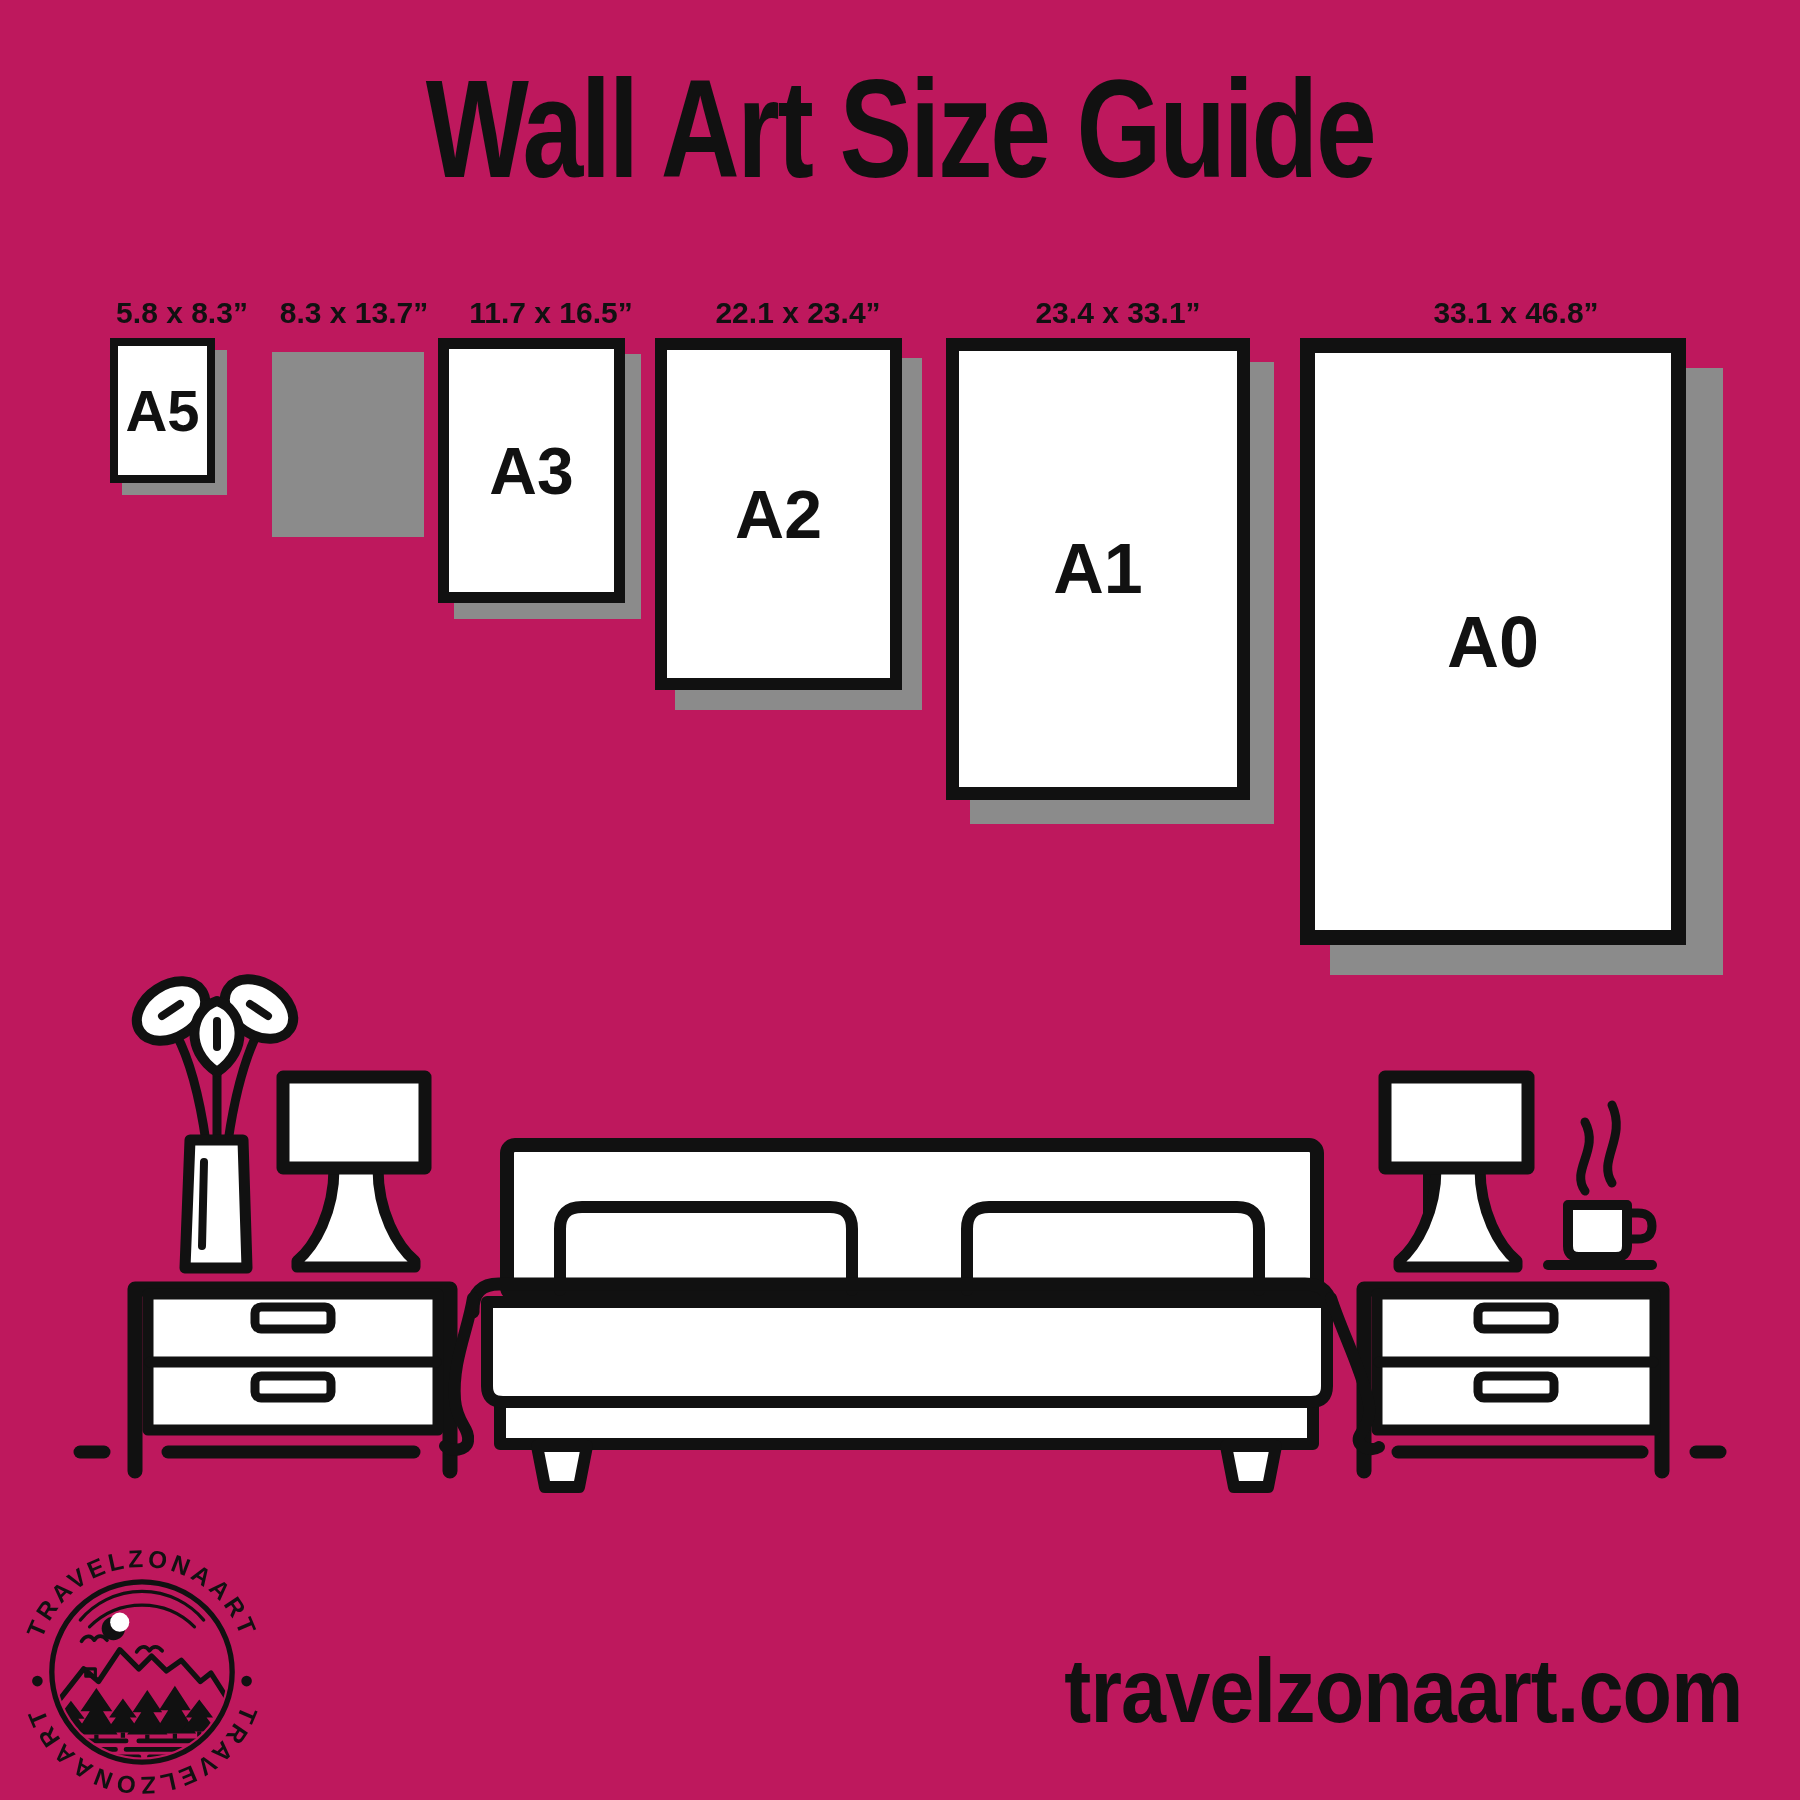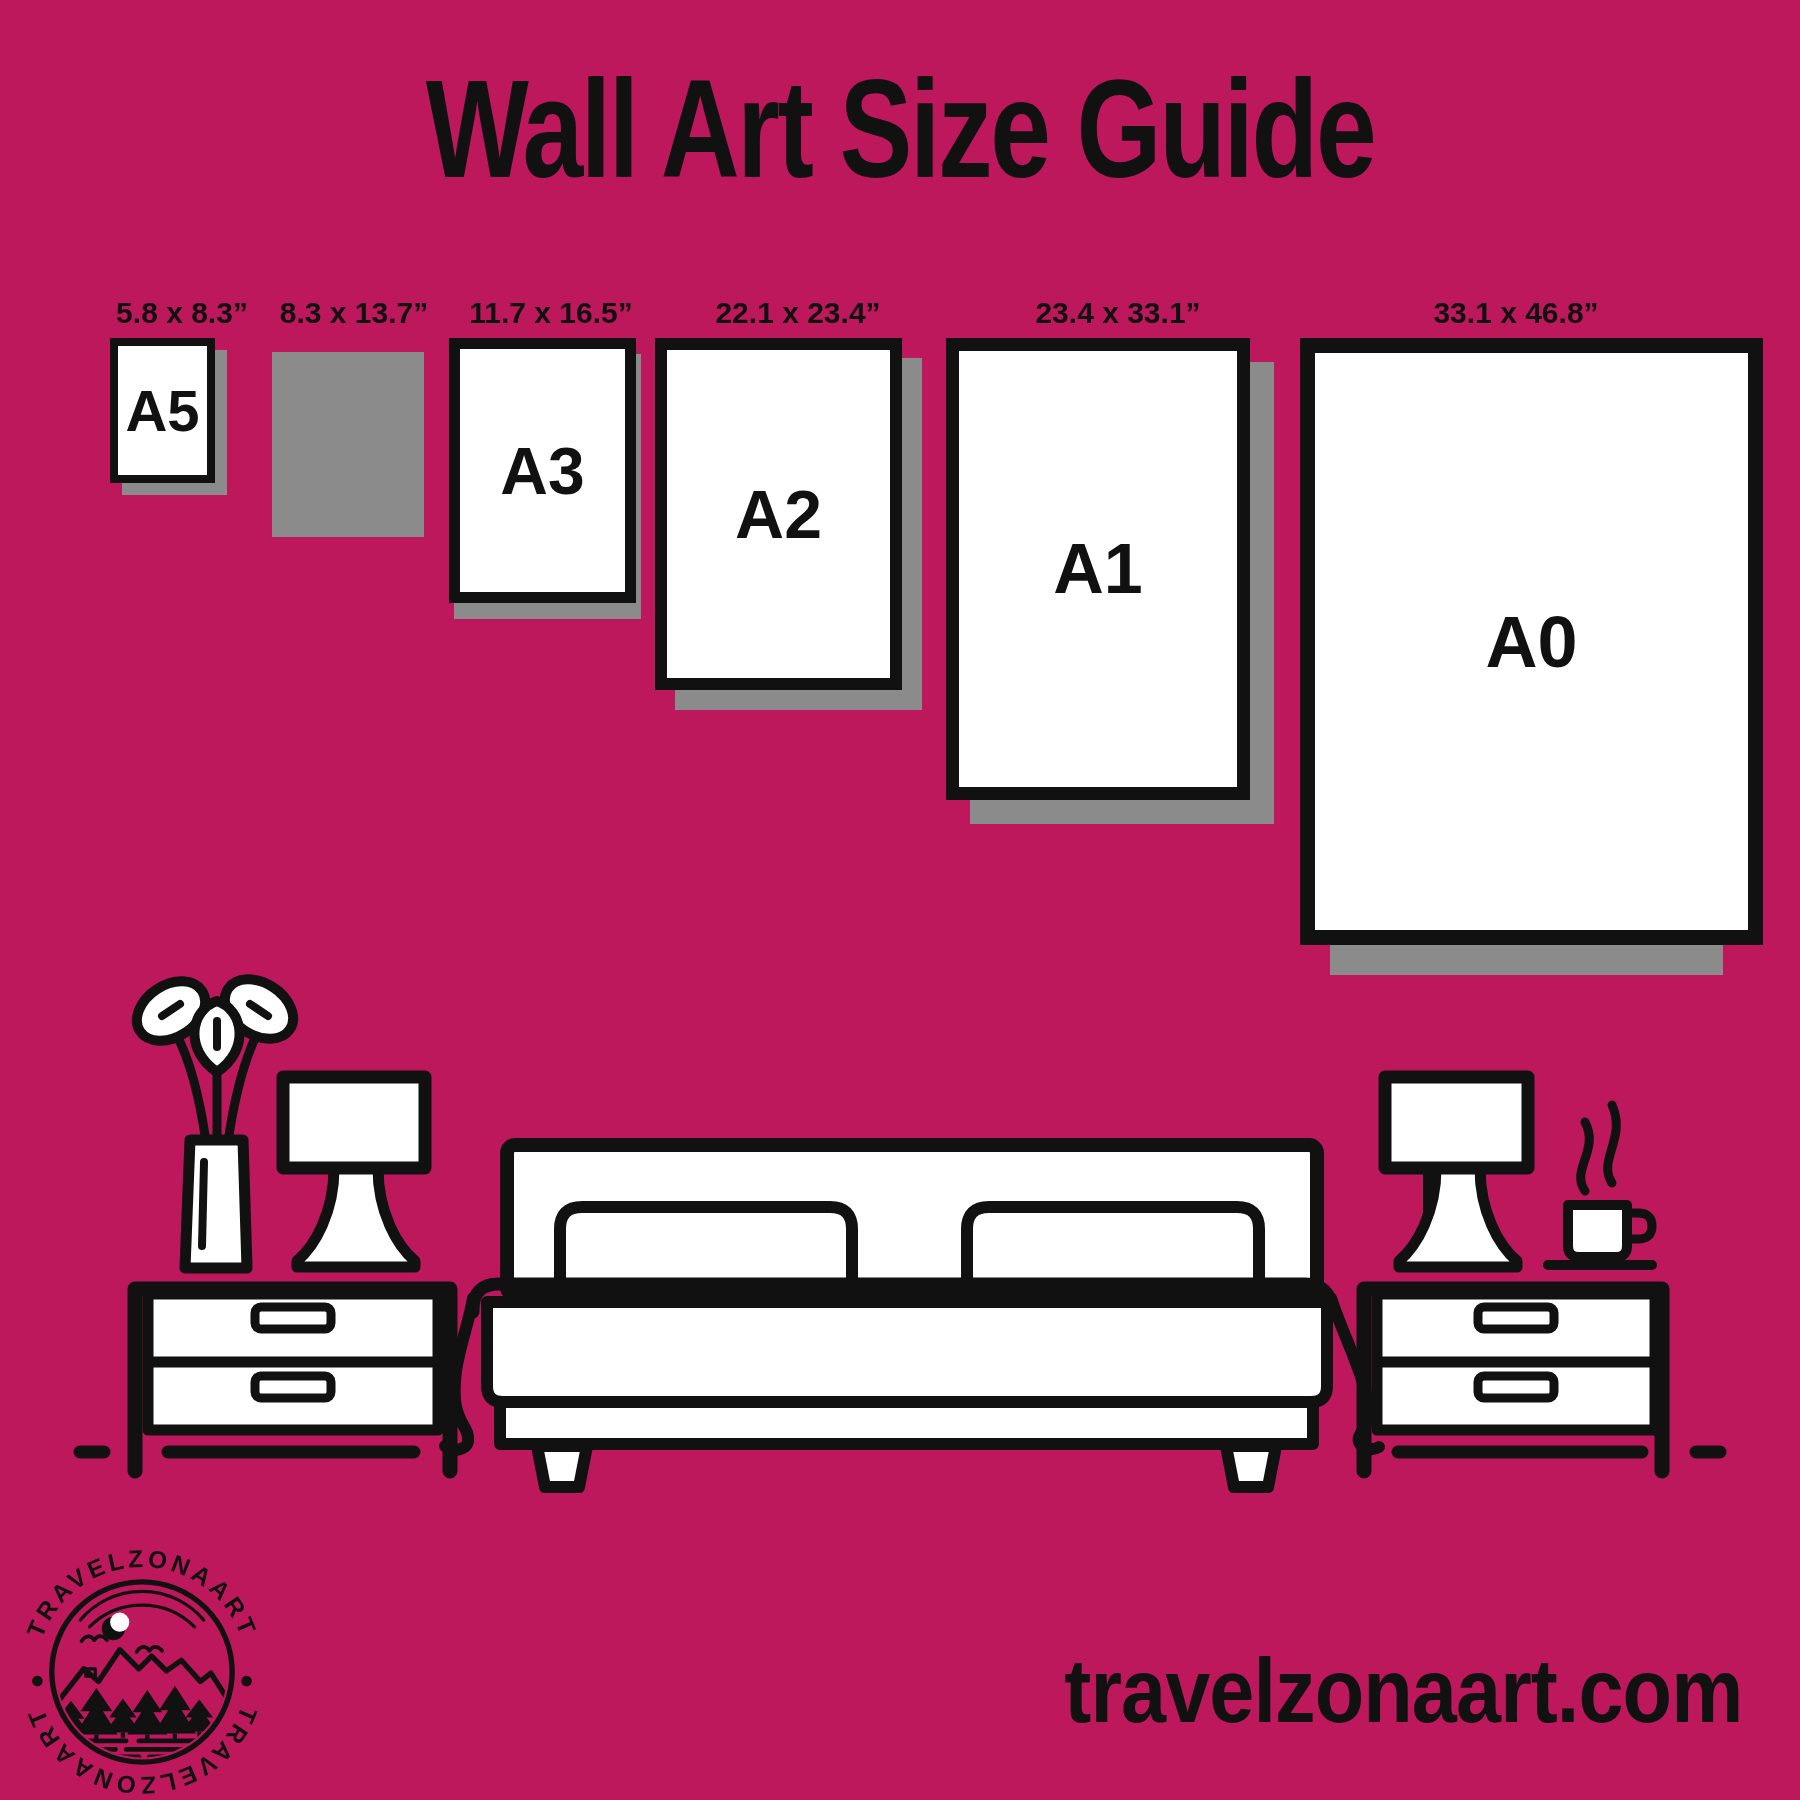--- a/index.html
+++ b/index.html
@@ -42,39 +42,39 @@
   <div class="frame-shadow" style="left:122px;top:350px;width:105px;height:145px"></div>
   <div class="size-frame f-a5" style="left:110px;top:338px;width:105px;height:145px;border-width:8px">
     <span class="frame-letter">A5</span>
   </div>
 
   <div class="dim-label" style="left:334px">8.3 x 13.7”</div>
   <div class="frame-shadow" style="left:272px;top:352px;width:152px;height:185px"></div>
 
   <div class="dim-label" style="left:531px">11.7 x 16.5”</div>
   <div class="frame-shadow" style="left:454px;top:354px;width:187px;height:265px"></div>
-  <div class="size-frame f-a3" style="left:449px;top:338px;width:187px;height:265px;border-width:11px">
+  <div class="size-frame f-a3" style="left:438px;top:338px;width:187px;height:265px;border-width:11px">
     <span class="frame-letter">A3</span>
   </div>
 
   <div class="dim-label" style="left:778px">22.1 x 23.4”</div>
   <div class="frame-shadow" style="left:675px;top:358px;width:247px;height:352px"></div>
   <div class="size-frame f-a2" style="left:655px;top:338px;width:247px;height:352px;border-width:12px">
     <span class="frame-letter">A2</span>
   </div>
 
   <div class="dim-label" style="left:1098px">23.4 x 33.1”</div>
   <div class="frame-shadow" style="left:970px;top:362px;width:304px;height:462px"></div>
   <div class="size-frame f-a1" style="left:946px;top:338px;width:304px;height:462px;border-width:13px">
     <span class="frame-letter">A1</span>
   </div>
 
   <div class="dim-label" style="left:1496px">33.1 x 46.8”</div>
   <div class="frame-shadow" style="left:1330px;top:368px;width:393px;height:607px"></div>
-  <div class="size-frame f-a0" style="left:1300px;top:338px;width:463px;height:607px;border-width:15px">
+  <div class="size-frame f-a0" style="left:1300px;top:338px;width:386px;height:607px;border-width:15px">
     <span class="frame-letter">A0</span>
   </div>
 
   <svg id="room-svg" viewBox="0 0 1800 1800" fill="none" stroke="#111" stroke-linecap="round" stroke-linejoin="round">
 
     <g>
       <path d="M135,1471 V1289 H450 V1471" stroke-width="15"></path>
       <rect x="148" y="1294" width="290" height="136" stroke-width="11" fill="#fff"></rect>
       <line x1="150" y1="1362" x2="436" y2="1362" stroke-width="11"></line>
       <rect x="255" y="1307" width="76" height="22" rx="6" stroke-width="9" fill="#fff"></rect>

